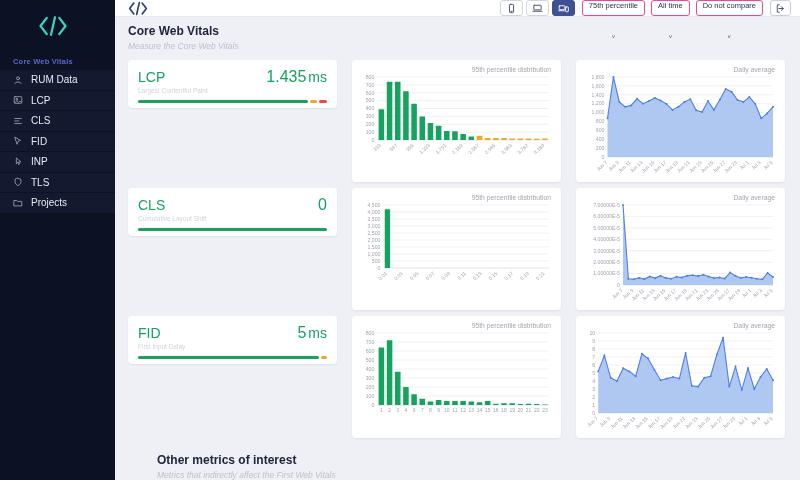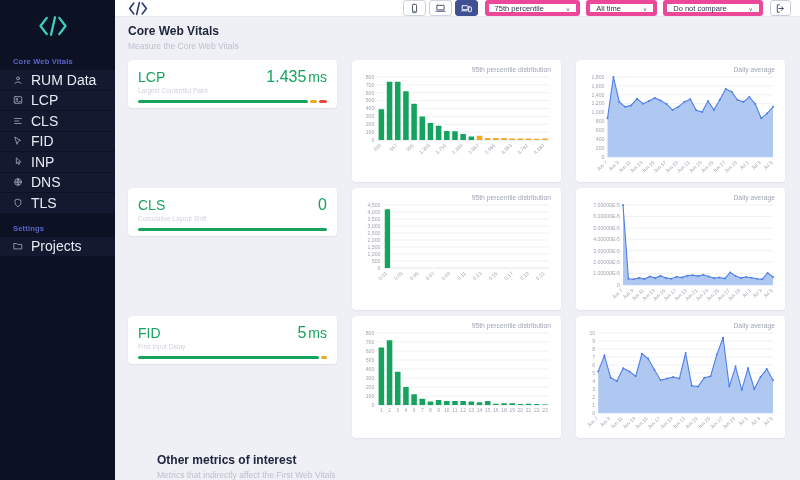--- a/index.html
+++ b/index.html
@@ -7,41 +7,41 @@
   body { font-family:"Liberation Sans", sans-serif; background:#eef0f6; color:#232946; }
   .app { display:flex; width:800px; height:480px; }
 
   
   .sidebar { width:115px; min-width:115px; height:480px; background:#0c1224; color:#e8eaf2; }
   .logo { padding:15px 0 6px 38px; color:#38d3c2; }
   .nav-label { font-size:7.5px; font-weight:bold; color:#5a65cc; padding:10px 0 4px 13px; letter-spacing:.2px; }
   .nav-item { height:20.5px; display:flex; align-items:center; gap:8px; padding-left:13px;
               background:#131a30; border-bottom:1px solid #0c1224; cursor:pointer; }
   .nav-item .ic { width:10px; height:10px; color:#aeb4c6; display:flex; }
-  .nav-item .lbl { font-size:14px; color:#e8eaf2; }
+  .nav-item .lbl { font-size:10px; color:#e8eaf2; }
 
   
   .main { flex:1; display:flex; flex-direction:column; }
   .topbar { height:22px; background:#ffffff; border-bottom:1px solid #e6e8f0; display:flex; align-items:center;
             padding:0 9px 0 13px; }
   .topbar-logo { color:#2e3e74; display:flex; }
   .topbar-controls { margin-left:auto; display:flex; align-items:center; gap:7px; }
   .device-group { display:flex; gap:3px; }
   .dev-btn { width:23px; height:16px; border:1px solid #cfd4e0; border-radius:3px; background:#fff;
              display:flex; align-items:center; justify-content:center; color:#3c4662; cursor:pointer; }
   .dev-btn.selected { background:#3f5192; border-color:#3f5192; color:#fff; }
-  .dd { height:16px; border:4px solid #ec4899; border-radius:3px; background:#fff; display:flex; align-items:center;
-        gap:22px; padding:0 6px; font-size:7.5px; color:#2c3350; cursor:pointer; white-space:nowrap; }
+  .dd { height:16px; border:1px solid #ec4899; border-radius:3px; background:#fff; display:flex; align-items:center;
+        gap:22px; padding:0 6px; font-size:7.5px; color:#2c3350; cursor:pointer; white-space:nowrap;flex-direction:column; }
   .dd .caret { font-size:6px; color:#5a6275; transform:scaleY(.8); }
   .icon-btn { width:21px; height:16px; border:1px solid #c9cede; border-radius:3px; background:#fff;
               display:flex; align-items:center; justify-content:center; color:#3c4662; cursor:pointer; }
 
   .content { padding:7px 13px 0 13px; }
   .section-title { font-size:12px; font-weight:bold; color:#20263d; }
-  .section-sub { font-size:8.5px; color:#bcc0cc; margin:3px 0 9px 0; }
+  .section-sub { font-size:8.5px; color:#bcc0cc; margin:3px 0 9px 0;font-style:italic; }
   .grid { display:grid; grid-template-columns:repeat(3,209px); column-gap:15px; row-gap:6px; }
   .metric-section + .metric-section { margin-top:15px;margin-left:29px; }
 
   .card { background:#fff; border-radius:4px; box-shadow:0 1px 2px rgba(25,35,70,.07); }
   .head-card { padding:8px 10px 9px 10px; height:48px; }
   .head-row { display:flex; align-items:baseline; justify-content:space-between; }
   .m-name { font-size:14px; color:#16a35f; }
   .m-val { font-size:16px; color:#16a35f; }
   .m-unit { font-size:14px; margin-left:2px; }
   .m-sub { font-size:6.5px; color:#d0d3dc; margin-top:1px; }
@@ -108,35 +108,25 @@
           <span class="ic">
             <svg width="10" height="10" viewBox="0 0 24 24" fill="none" stroke="currentColor" stroke-width="1.8" stroke-linecap="round" stroke-linejoin="round">
               <path d="M8 3v13l3.2-3.2 2 5.2 2.2-.9-2-5.1H18z"></path>
             </svg>
           </span>
           <span class="lbl">INP</span>
         </div>
         <div class="nav-item">
           <span class="ic">
             <svg width="10" height="10" viewBox="0 0 24 24" fill="none" stroke="currentColor" stroke-width="1.8" stroke-linecap="round" stroke-linejoin="round">
-              <circle cx="12" cy="12" r="8"></circle>
-              <path d="M4 12h16M12 4c3 3.5 3 12.5 0 16-3-3.5-3-12.5 0-16"></path>
-            </svg>
-          </span>
-          <span class="lbl">DNS</span>
-        </div>
-        <div class="nav-item">
-          <span class="ic">
-            <svg width="10" height="10" viewBox="0 0 24 24" fill="none" stroke="currentColor" stroke-width="1.8" stroke-linecap="round" stroke-linejoin="round">
               <path d="M12 3l7 2.8V11c0 4.8-3 7.8-7 9.7-4-1.9-7-4.9-7-9.7V5.8z"></path>
             </svg>
           </span>
           <span class="lbl">TLS</span>
         </div>
-        <div class="nav-label">Settings</div>
         <div class="nav-item">
           <span class="ic">
             <svg width="10" height="10" viewBox="0 0 24 24" fill="none" stroke="currentColor" stroke-width="1.8" stroke-linecap="round" stroke-linejoin="round">
               <path d="M3 6h6l2 2.2H21V19H3z"></path>
             </svg>
           </span>
           <span class="lbl">Projects</span>
         </div>
       </nav>
   </aside>

